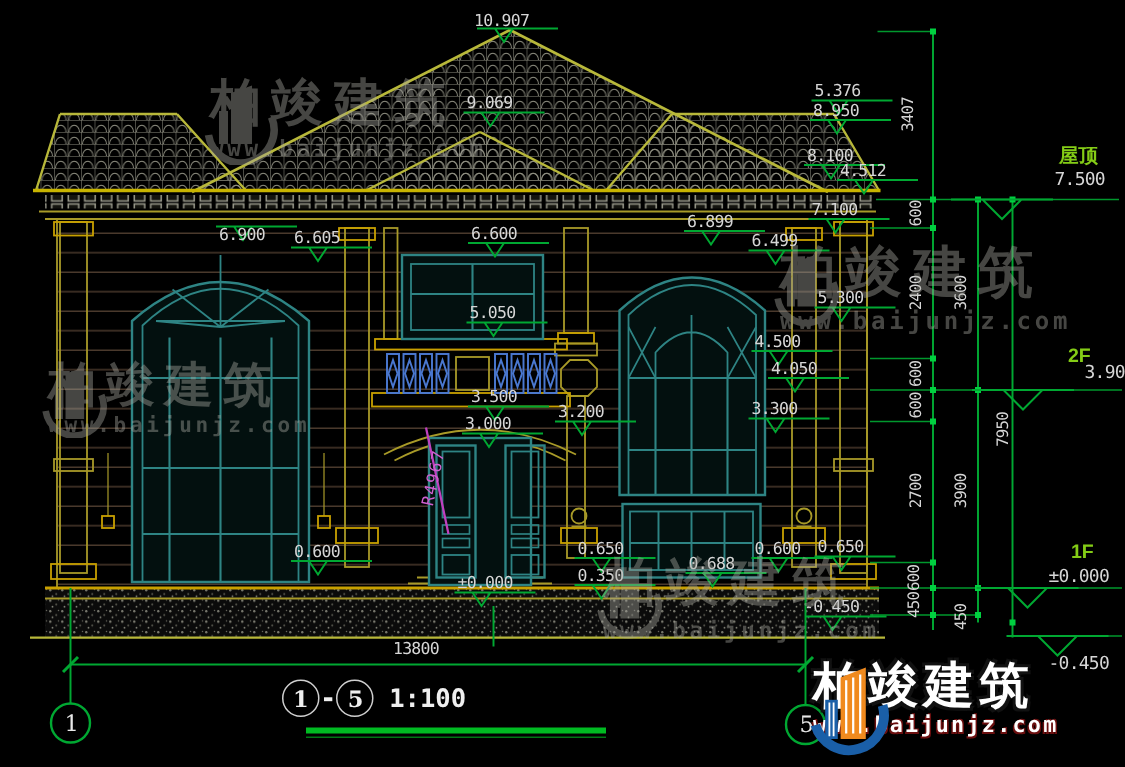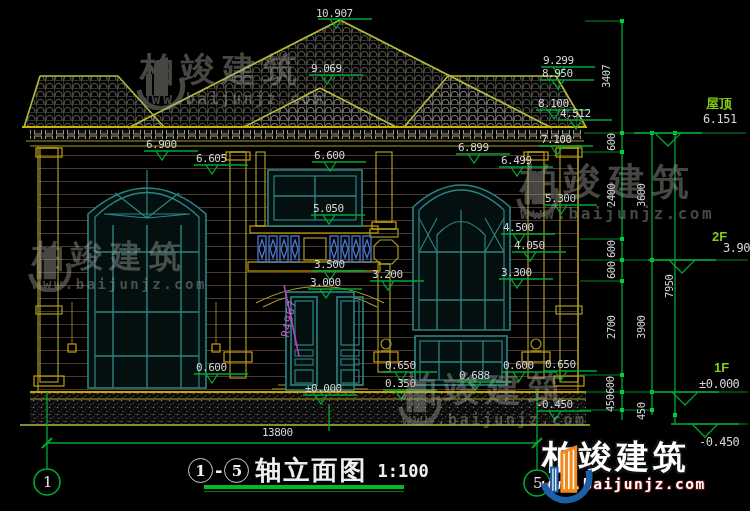--- a/index.html
+++ b/index.html
@@ -282,26 +282,26 @@
         <use href="#slash" x="537" y="443"></use>
     <circle cx="47" cy="482" r="13" stroke-width="1.6"></circle>
     <circle cx="537" cy="483" r="13" stroke-width="1.6"></circle>
   </g>
 
   <path d="M284,285 L299,356" stroke="#c040c0" stroke-width="1.5" fill="none"></path>
 </svg>
 
 <div class="d" style="left:316px;top:8px">10.907</div>
 <div class="d" style="left:311px;top:63px">9.069</div>
-<div class="d" style="left:543px;top:55px">9.299</div>
+<div class="d" style="left:543px;top:55px">5.376</div>
 <div class="d" style="left:542px;top:68px">8.950</div>
 <div class="d" style="left:538px;top:98px">8.100</div>
 <div class="d" style="left:560px;top:108px">4.512</div>
 <div class="d" style="left:541px;top:134px">7.100</div>
-<div class="d" style="left:146px;top:139px">6.900</div>
+<div class="d" style="left:146px;top:151px">6.900</div>
 <div class="d" style="left:196px;top:153px">6.605</div>
 <div class="d" style="left:314px;top:150px">6.600</div>
 <div class="d" style="left:313px;top:203px">5.050</div>
 <div class="d" style="left:458px;top:142px">6.899</div>
 <div class="d" style="left:501px;top:155px">6.499</div>
 <div class="d" style="left:545px;top:193px">5.300</div>
 <div class="d" style="left:503px;top:222px">4.500</div>
 <div class="d" style="left:514px;top:240px">4.050</div>
 <div class="d" style="left:501px;top:267px">3.300</div>
 <div class="d" style="left:314px;top:259px">3.500</div>
@@ -325,21 +325,21 @@
 <div class="dv" style="left:591px;top:265px">600</div>
 <div class="dv" style="left:591px;top:322px">2700</div>
 <div class="dv" style="left:590px;top:380px">600</div>
 <div class="dv" style="left:590px;top:398px">450</div>
 <div class="dv" style="left:621px;top:190px">3600</div>
 <div class="dv" style="left:621px;top:322px">3900</div>
 <div class="dv" style="left:621px;top:406px">450</div>
 <div class="dv" style="left:649px;top:281px">7950</div>
 
 <div class="lv" style="left:706px;top:97px">屋顶</div>
-<div class="d" style="left:703px;top:113px;font-size:12px">6.151</div>
+<div class="d" style="left:703px;top:113px;font-size:12px">7.500</div>
 <div class="lv" style="left:712px;top:230px">2F</div>
 <div class="d" style="left:723px;top:242px;font-size:12px">3.900</div>
 <div class="lv" style="left:714px;top:361px">1F</div>
 <div class="d" style="left:699px;top:378px;font-size:12px">±0.000</div>
 <div class="d" style="left:699px;top:436px;font-size:12px">-0.450</div>
 
 <div class="wm" style="left:134px;top:52px">
   <svg width="52" height="58" viewBox="0 0 52 58">
     <path d="M5,38 A22,22 0 1 0 47,26" stroke="#a8a8a0" stroke-width="5" fill="none"></path>
     <path d="M20,10 L34,5 V44 H20 Z M12,22 H18 V44 H12 Z" fill="#a8a8a0"></path>
@@ -380,21 +380,20 @@
       </div>
 </div>
 
 <div class="d" style="left:43px;top:475px;font-size:15px;color:#e8e8e8;font-family:'DejaVu Serif','Liberation Serif',serif">1</div>
 <div class="d" style="left:533px;top:476px;font-size:15px;color:#e8e8e8;font-family:'DejaVu Serif','Liberation Serif',serif">5</div>
 
 <div class="tb">
   <span class="circ">1</span>
   <span class="tdash">-</span>
   <span class="circ">5</span>
-  <span class="ttl">轴立面图</span>
   <span class="scl">1:100</span>
 </div>
 <div class="tul"></div>
 <div class="tul2"></div>
 
 <div class="logo">
   <svg width="56" height="68" viewBox="0 0 60 72">
     <path d="M6,46 A25,25 0 1 0 54,32" stroke="#1a5fa8" stroke-width="7" fill="none"></path>
     <path d="M24,12 L42,5 V56 H24 Z" fill="#f08a1e"></path>
     <path d="M28,14 V52 M33,12 V52 M38,10 V52" stroke="#fff" stroke-width="1.6"></path>

